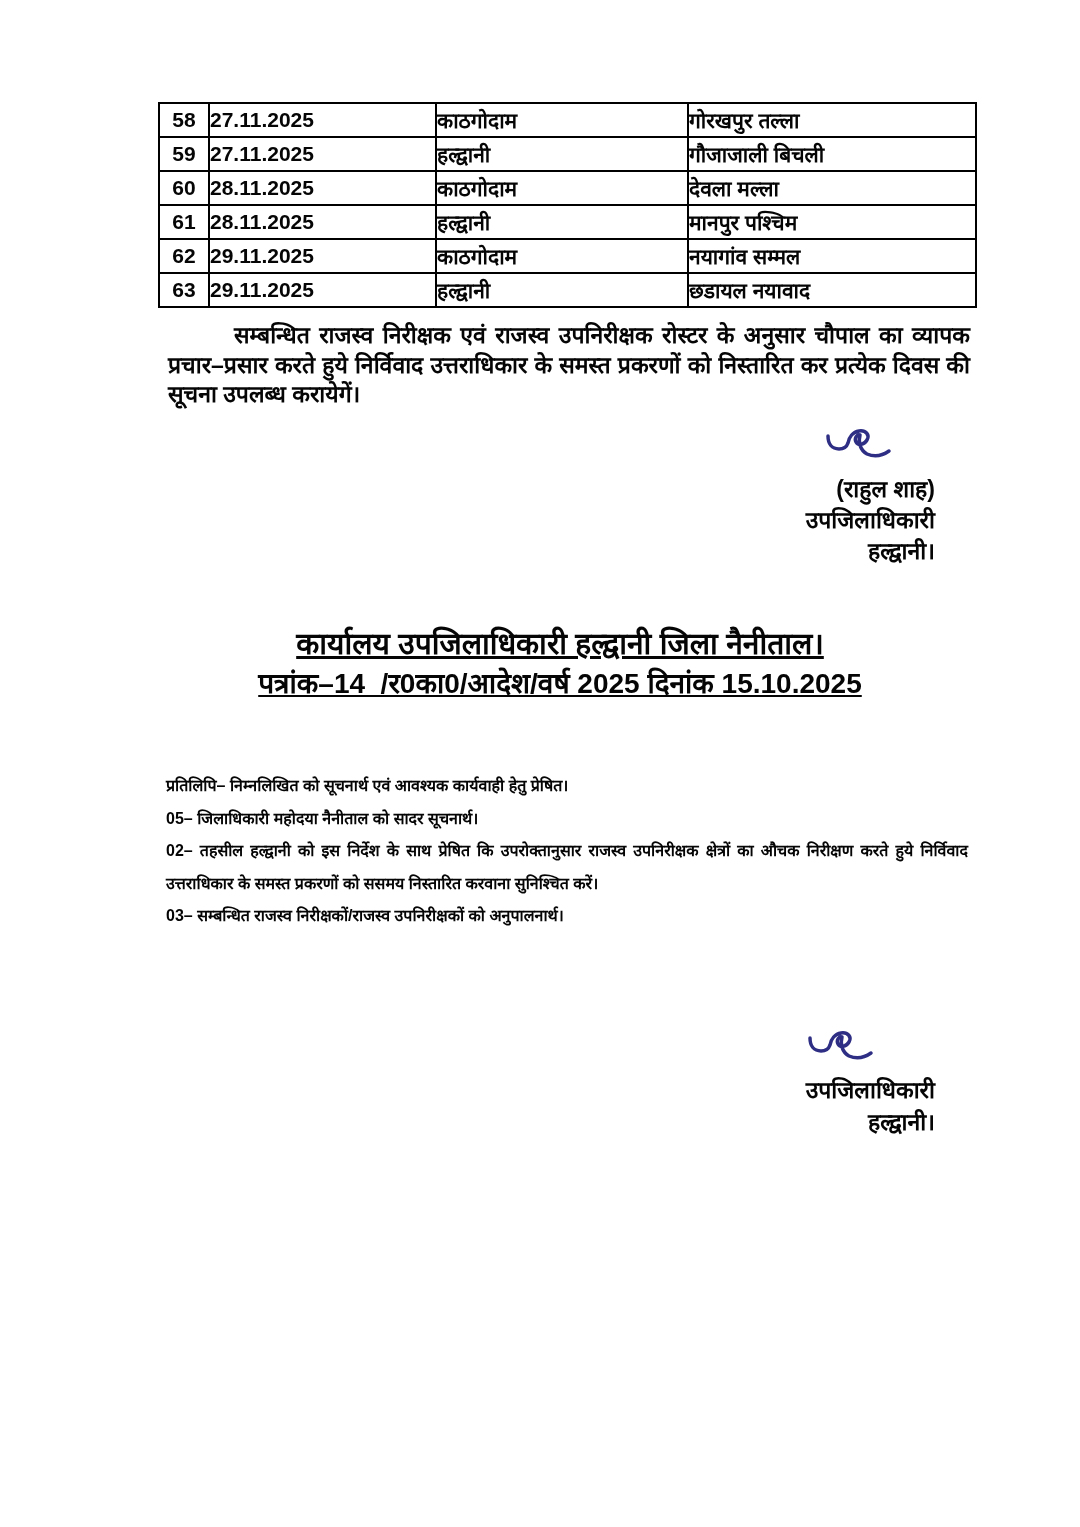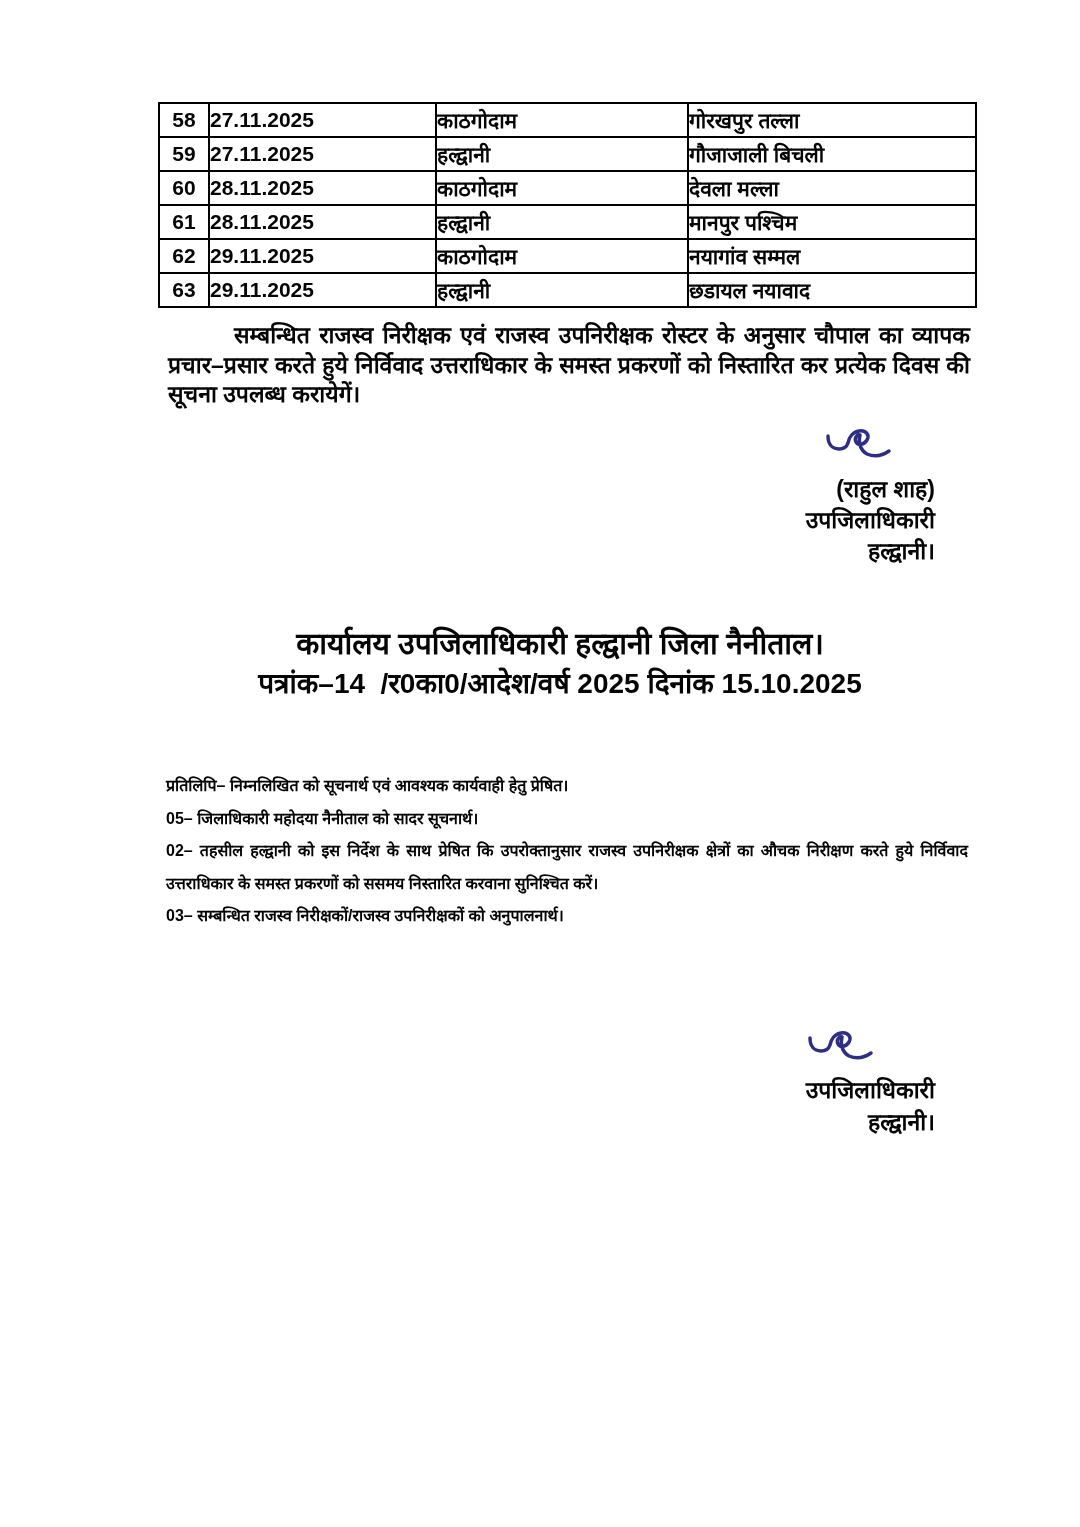--- a/index.html
+++ b/index.html
@@ -69,20 +69,21 @@
   .sign-block div { margin: 0; }
 
   
   .office-heading {
     position: absolute;
     left: 170px;
     top: 624px;
     width: 780px;
     text-align: center;
     margin: 0;
+    text-decoration: underline;
   }
   .office-heading .line1 { font-size: 30px; line-height: 40px; }
   .office-heading .line2 { font-size: 28px; line-height: 40px; white-space: pre-wrap; }
 
   
   .copy-section {
     position: absolute;
     left: 166px;
     top: 770px;
     width: 802px;

